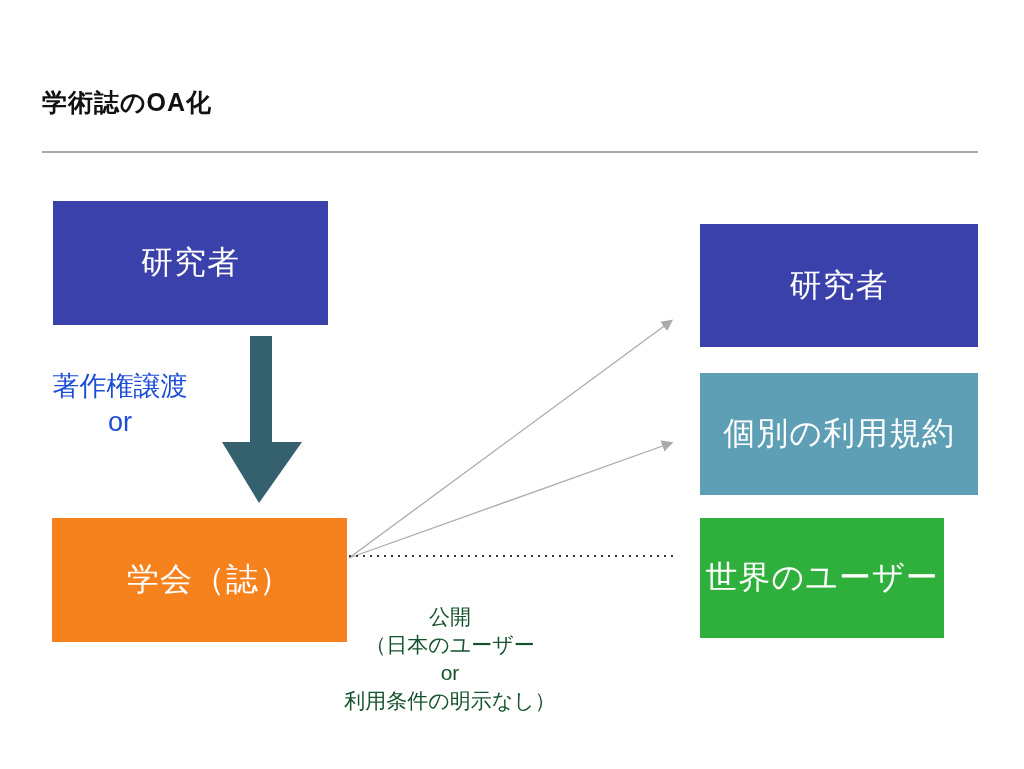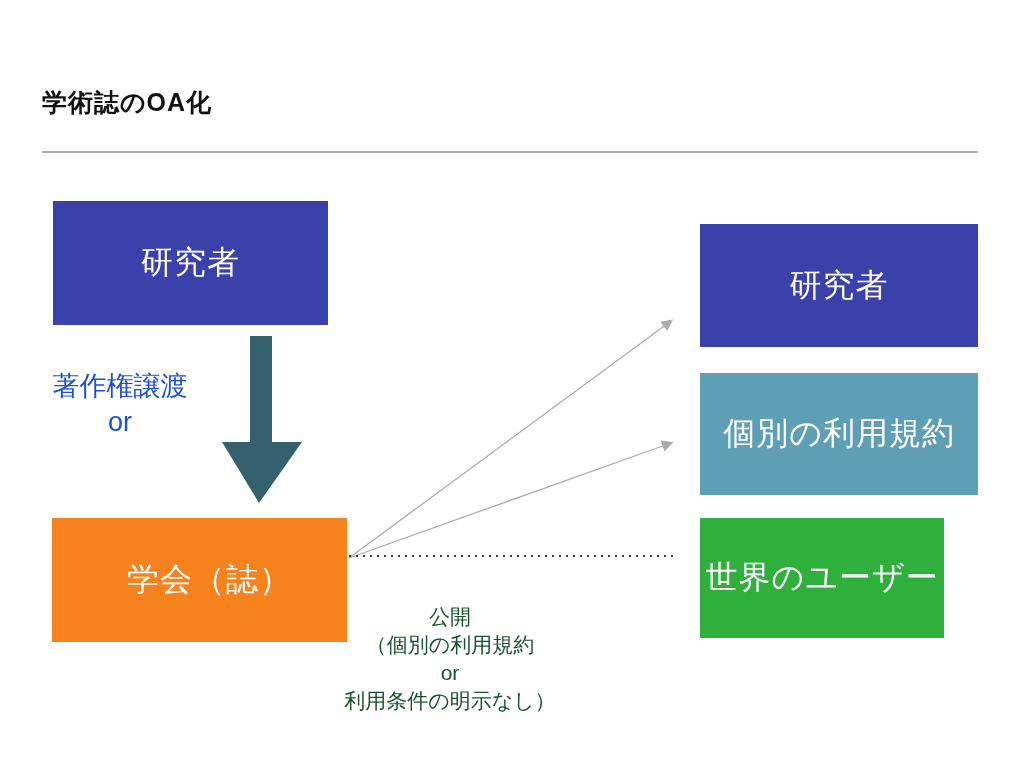--- a/index.html
+++ b/index.html
@@ -95,18 +95,18 @@
         <path d="M0,0 L9,4.5 L0,9 z" fill="#ababab"></path>
       </marker>
     </defs>
     <line x1="349" y1="558" x2="671" y2="321" stroke-width="1.3" marker-end="url(#arrowhead)" stroke="#ababab"></line>
     <line x1="349" y1="558" x2="671" y2="443" stroke-width="1.3" marker-end="url(#arrowhead)" stroke="#ababab"></line>
     <line x1="349" y1="556" x2="677" y2="556" stroke-width="2" stroke-dasharray="2,5" stroke="#3a3a3a"></line>
   </svg>
 
   <div class="caption">
     <div>公開</div>
-    <div>（個別の利用規約</div>
+    <div>（日本のユーザー</div>
     <div>or</div>
     <div>利用条件の明示なし）</div>
   </div>
 
 </div>
 
 </body></html>

